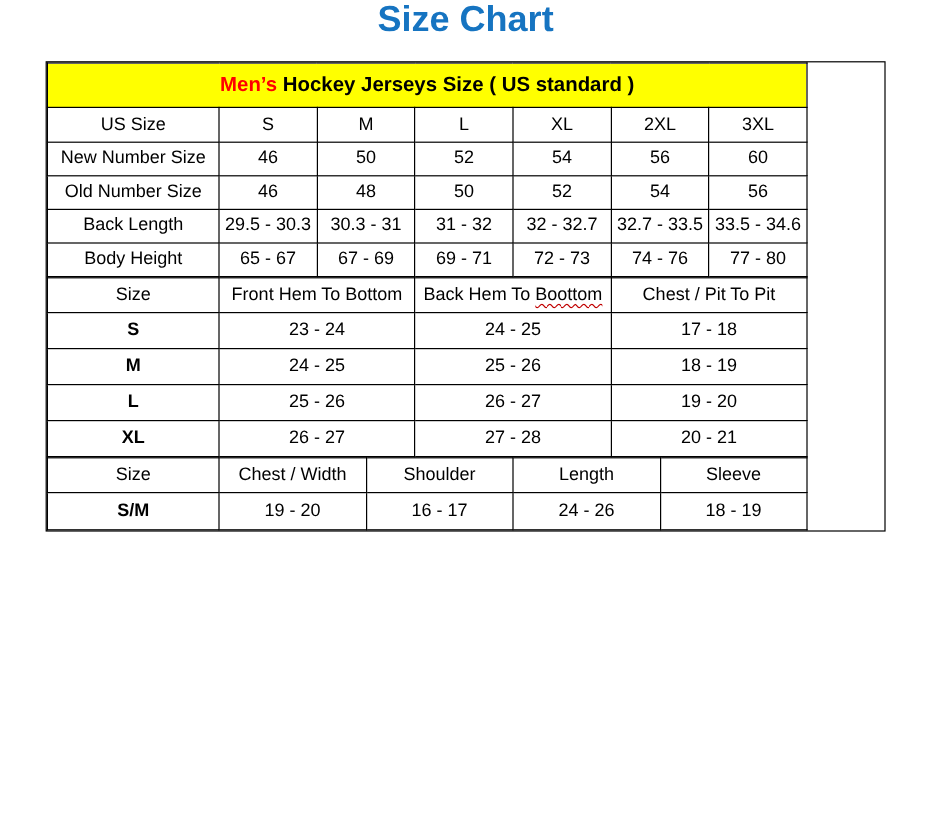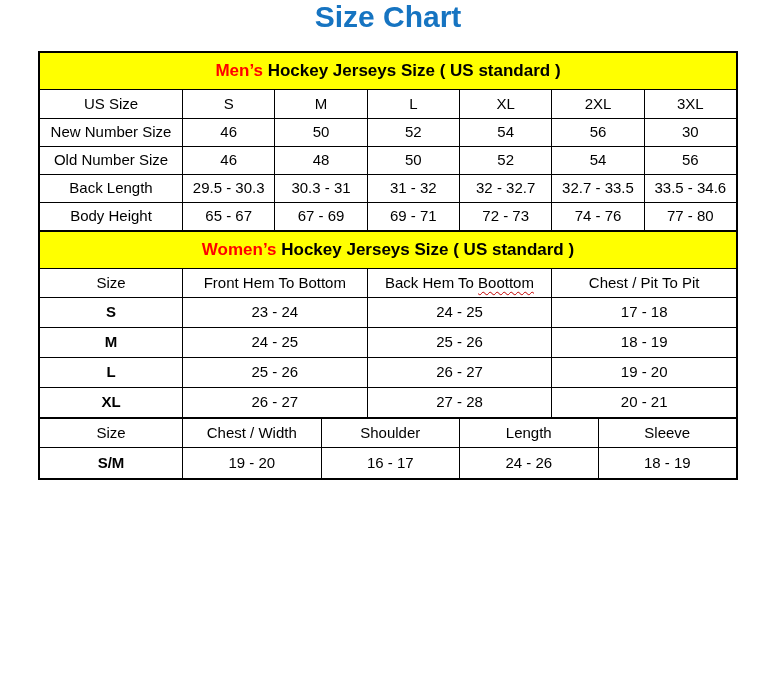--- a/index.html
+++ b/index.html
@@ -22,21 +22,21 @@
     color: #1674C1;
   }
   .chart-frame {
     width: 698px;
     margin: 17px 0 0 38px;
     border: 1px solid #000000;
   }
   table.size-table {
     border-collapse: collapse;
     table-layout: fixed;
-    width: 698px;
+    width: 634px;
     border-radius: 13px;
   }
   table.size-table th,
   table.size-table td {
     border: 1px solid #000000;
     padding: 0;
     text-align: center;
     vertical-align: middle;
     font-size: 15px;
     line-height: 1.1;
@@ -103,21 +103,21 @@
       <th>2XL</th>
       <th>3XL</th>
     </tr>
     <tr class="men-row">
       <td class="row-label">New Number Size</td>
       <td>46</td>
       <td>50</td>
       <td>52</td>
       <td>54</td>
       <td>56</td>
-      <td>30</td>
+      <td>60</td>
     </tr>
     <tr class="men-row">
       <td class="row-label">Old Number Size</td>
       <td>46</td>
       <td>48</td>
       <td>50</td>
       <td>52</td>
       <td>54</td>
       <td>56</td>
     </tr>
@@ -143,26 +143,20 @@
     </table>
 
   <table class="size-table">
     <colgroup>
       <col class="first-col">
         <col>
         <col>
         <col>
     </colgroup>
     <tbody>
-        <tr class="section-band">
-      <th colspan="4">
-        <span class="accent-red">Women’s</span>
-        <span>Hockey Jerseys Size ( US standard )</span>
-      </th>
-    </tr>
     <tr class="col-header-row">
       <th>Size</th>
       <th>Front Hem To Bottom</th>
       <th>
         <span>Back Hem To</span>
         <span class="wavy-misspell">Boottom</span>
       </th>
       <th>Chest / Pit To Pit</th>
     </tr>
     <tr class="women-row">

